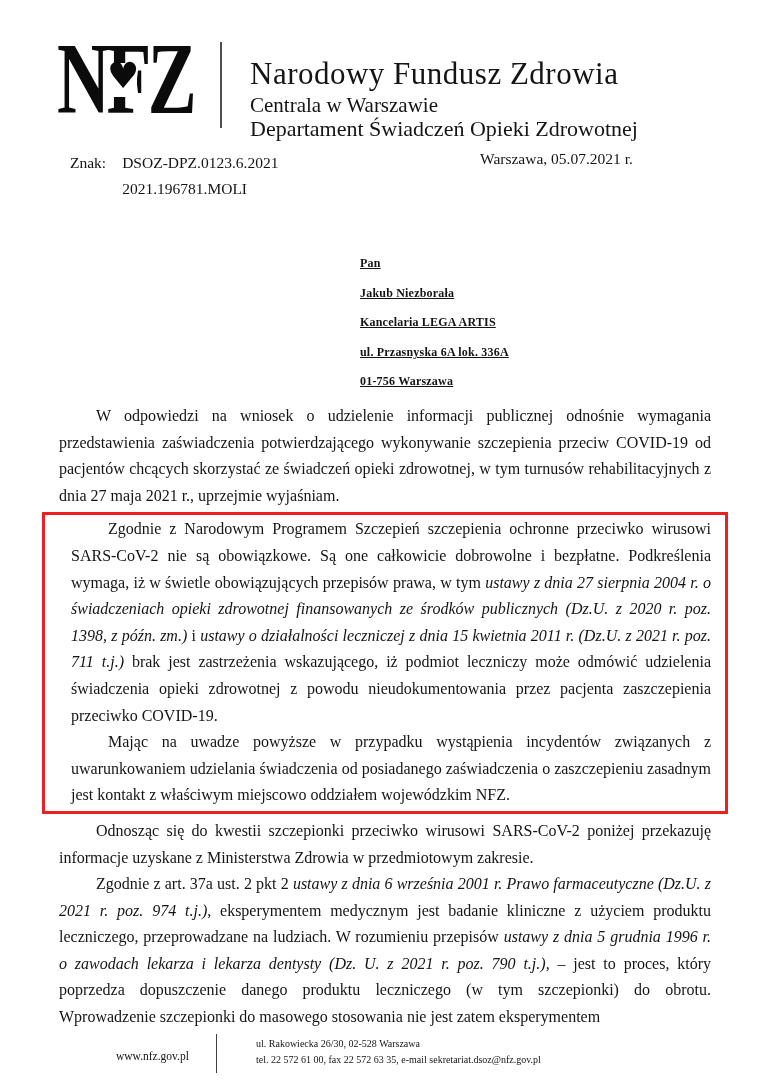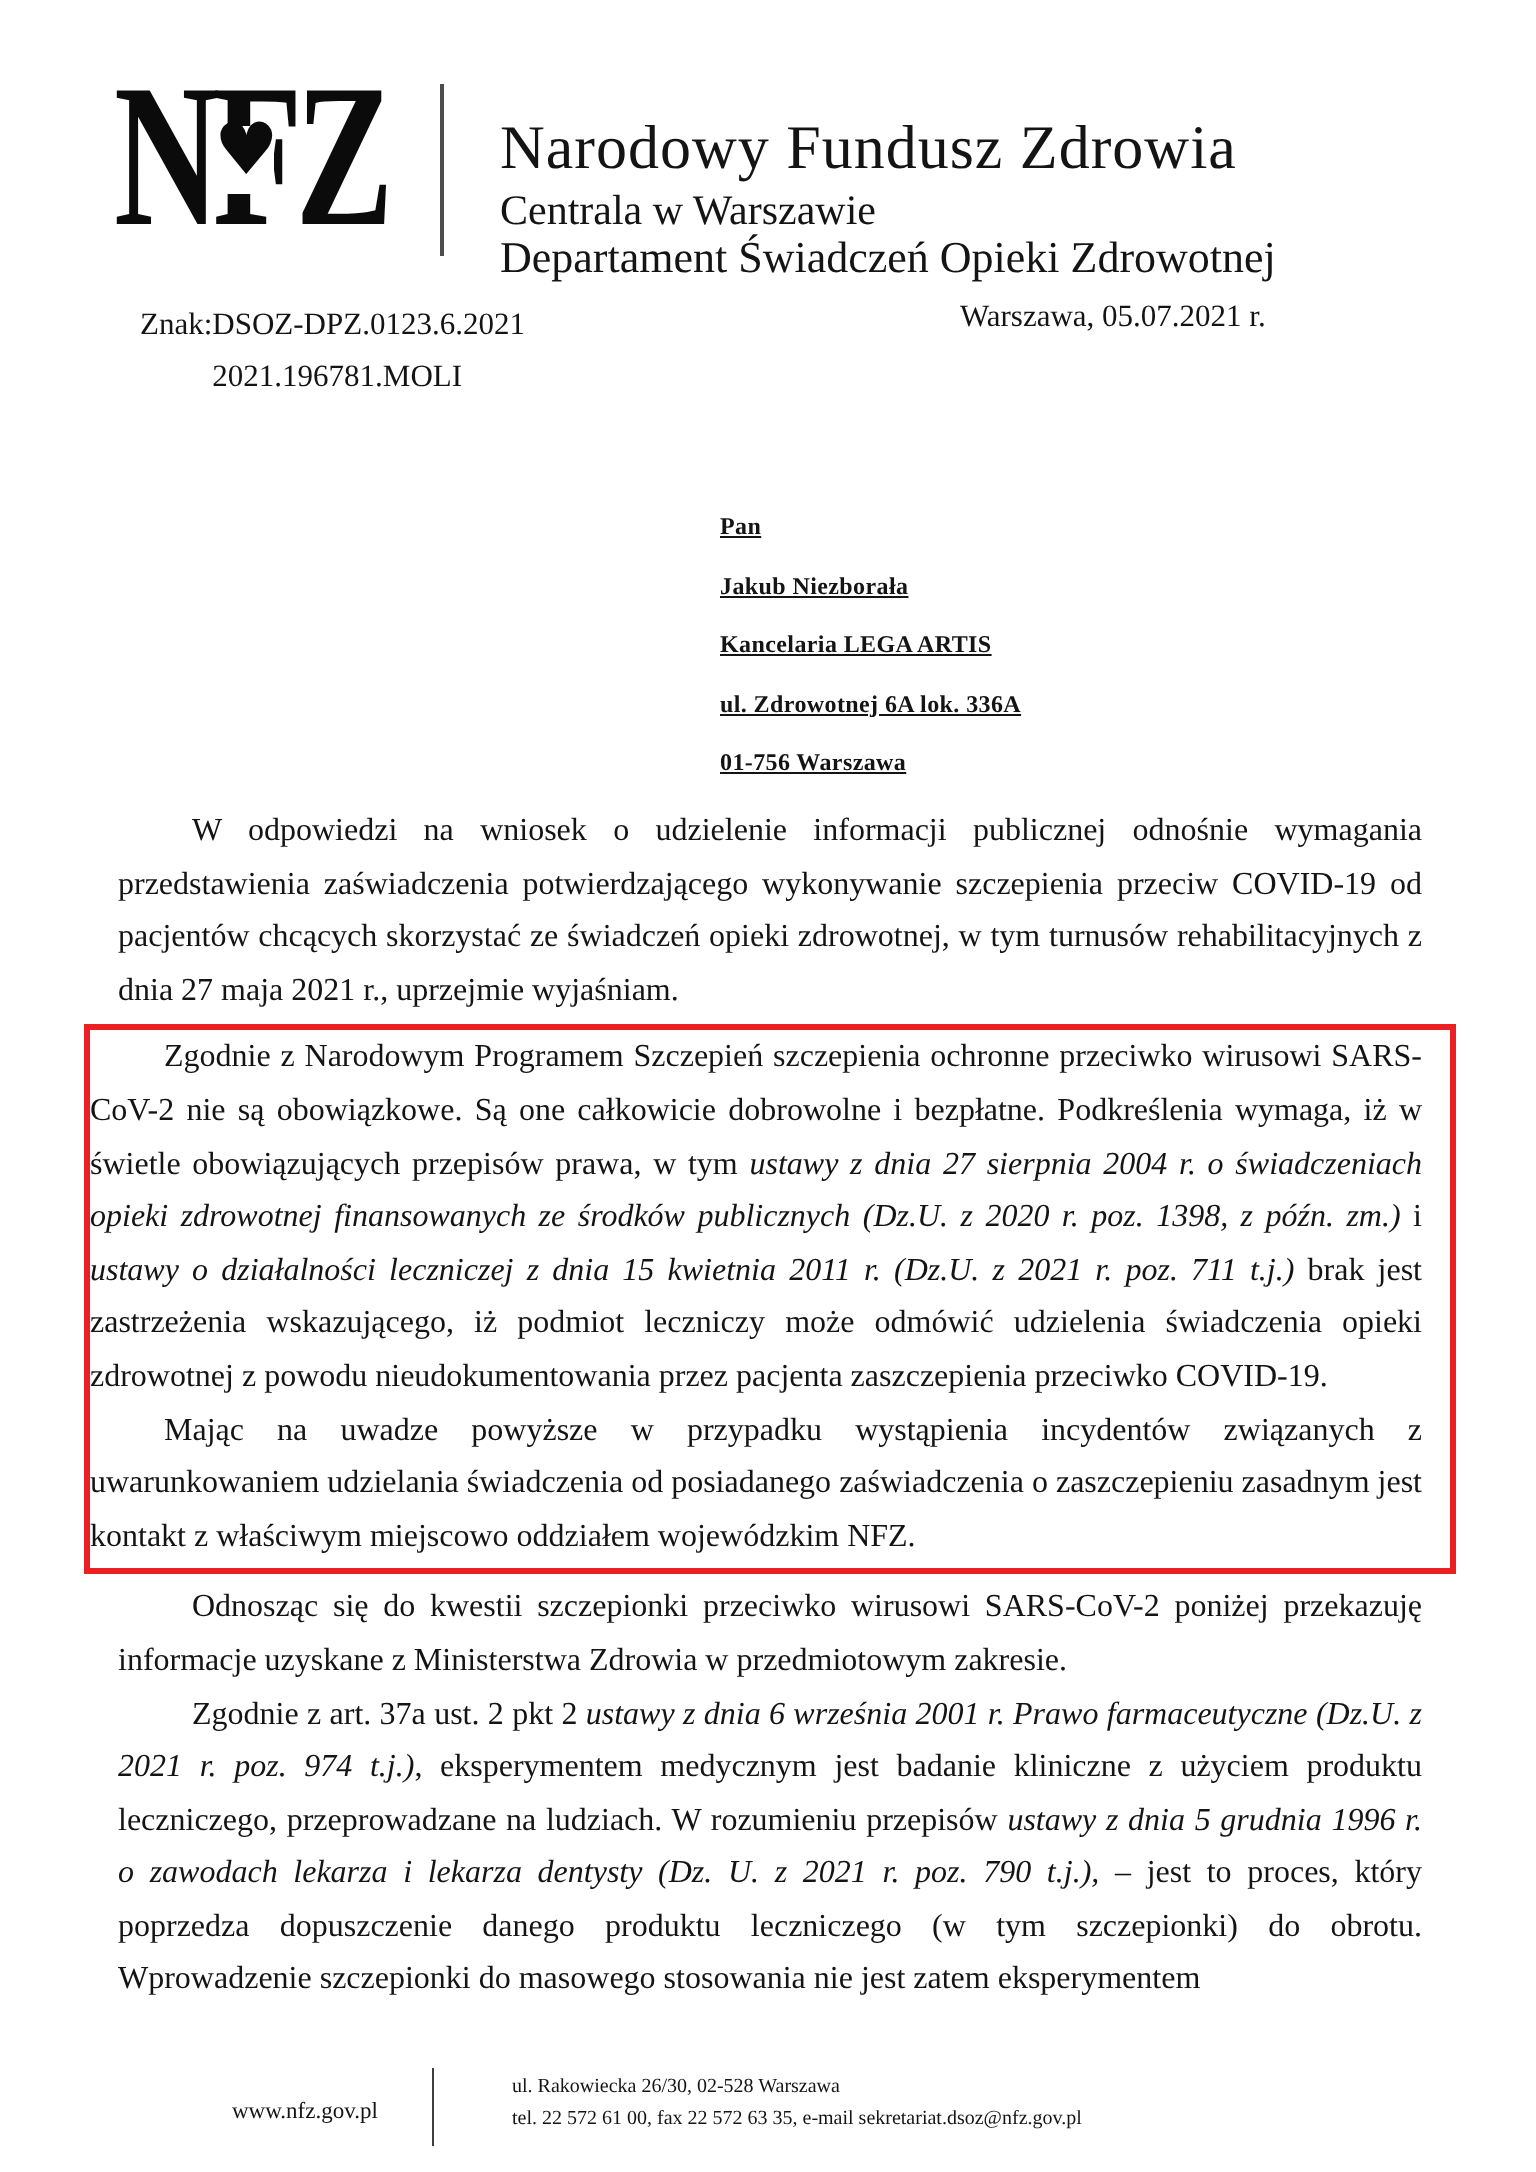--- a/index.html
+++ b/index.html
@@ -54,21 +54,21 @@
   .org-block { position: absolute; left: 250px; top: 42px; margin-top: 14px; }
   .org-name { font-size: 31px; line-height: 35px; letter-spacing: 0.5px; }
   .org-unit { font-size: 21px; line-height: 24px; margin-top: 2px; }
   .org-dept { font-size: 22px; line-height: 21px; margin-top: 1px; }
 
   
   .ref-block {
     position: absolute;
     left: 70px; top: 150px;
     display: flex;
-    gap: 0;
+    gap: 16px;
     font-size: 15.5px;
     line-height: 25.5px;
   }
   .place-date {
     position: absolute;
     left: 448px; top: 150px;
     font-size: 15.5px;
     margin-left: 32px;
   }
 
@@ -90,21 +90,21 @@
     width: 652px;
     font-size: 16px;
     line-height: 26.6px;
     text-align: justify;
   }
   .body p { margin: 0; text-indent: 37px; }
   .body .it { font-style: italic; }
   .highlight-box {
     border: 3px solid #ec2023;
     margin: 3px -17px 4px -17px;
-    padding: 1px 14px 2px 0;
+    padding: 1px 14px 2px 26px;
   }
 
   
   .footer-left {
     position: absolute;
     left: 116px; top: 1050px;
     font-size: 11.5px;
   }
   .footer-divider {
     position: absolute;
@@ -142,21 +142,21 @@
       <div>DSOZ-DPZ.0123.6.2021</div>
       <div>2021.196781.MOLI</div>
     </div>
   </div>
   <div class="place-date">Warszawa, 05.07.2021 r.</div>
 
   <div class="recipient">
     <div>Pan</div>
     <div>Jakub Niezborała</div>
     <div>Kancelaria LEGA ARTIS</div>
-    <div>ul. Zdrowotnej 6A lok. 336A</div>
+    <div>ul. Przasnyska 6A lok. 336A</div>
     <div>01-756 Warszawa</div>
   </div>
 
   <div class="body">
     <p><span>W odpowiedzi na wniosek o udzielenie informacji publicznej odnośnie wymagania przedstawienia zaświadczenia potwierdzającego wykonywanie szczepienia przeciw COVID-19 od pacjentów chcących skorzystać ze świadczeń opieki zdrowotnej, w tym turnusów rehabilitacyjnych z dnia 27 maja 2021 r., uprzejmie wyjaśniam.</span></p>
     <div class="highlight-box">
       <p><span>Zgodnie z Narodowym Programem Szczepień szczepienia ochronne przeciwko wirusowi SARS-CoV-2 nie są obowiązkowe. Są one całkowicie dobrowolne i bezpłatne. Podkreślenia wymaga, iż w świetle obowiązujących przepisów prawa, w tym </span><span class="it">ustawy z dnia 27 sierpnia 2004 r. o świadczeniach opieki zdrowotnej finansowanych ze środków publicznych (Dz.U. z 2020 r. poz. 1398, z późn. zm.)</span><span> i </span><span class="it">ustawy o działalności leczniczej z dnia 15 kwietnia 2011 r. (Dz.U. z 2021 r. poz. 711 t.j.)</span><span> brak jest zastrzeżenia wskazującego, iż podmiot leczniczy może odmówić udzielenia świadczenia opieki zdrowotnej z powodu nieudokumentowania przez pacjenta zaszczepienia przeciwko COVID-19.</span></p>
       <p><span>Mając na uwadze powyższe w przypadku wystąpienia incydentów związanych z uwarunkowaniem udzielania świadczenia od posiadanego zaświadczenia o zaszczepieniu zasadnym jest kontakt z właściwym miejscowo oddziałem wojewódzkim NFZ.</span></p>
     </div>
     <p><span>Odnosząc się do kwestii szczepionki przeciwko wirusowi SARS-CoV-2 poniżej przekazuję informacje uzyskane z Ministerstwa Zdrowia w przedmiotowym zakresie.</span></p>

